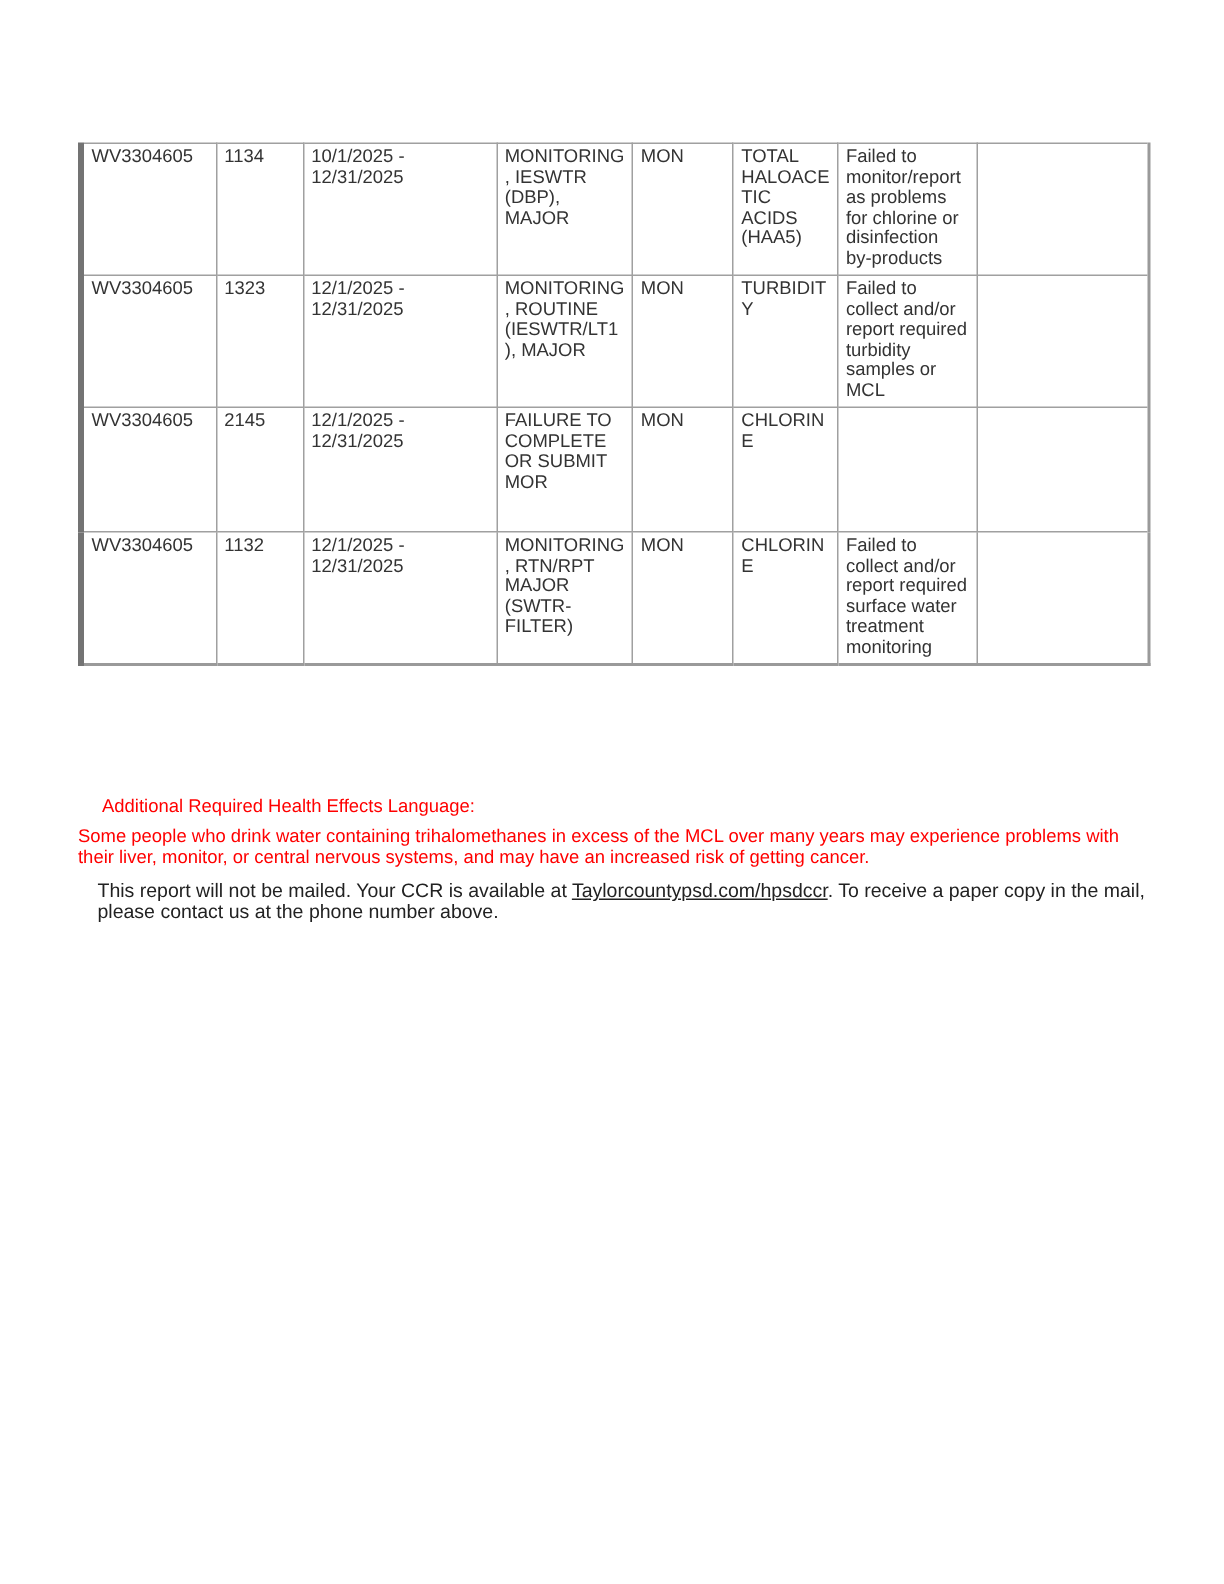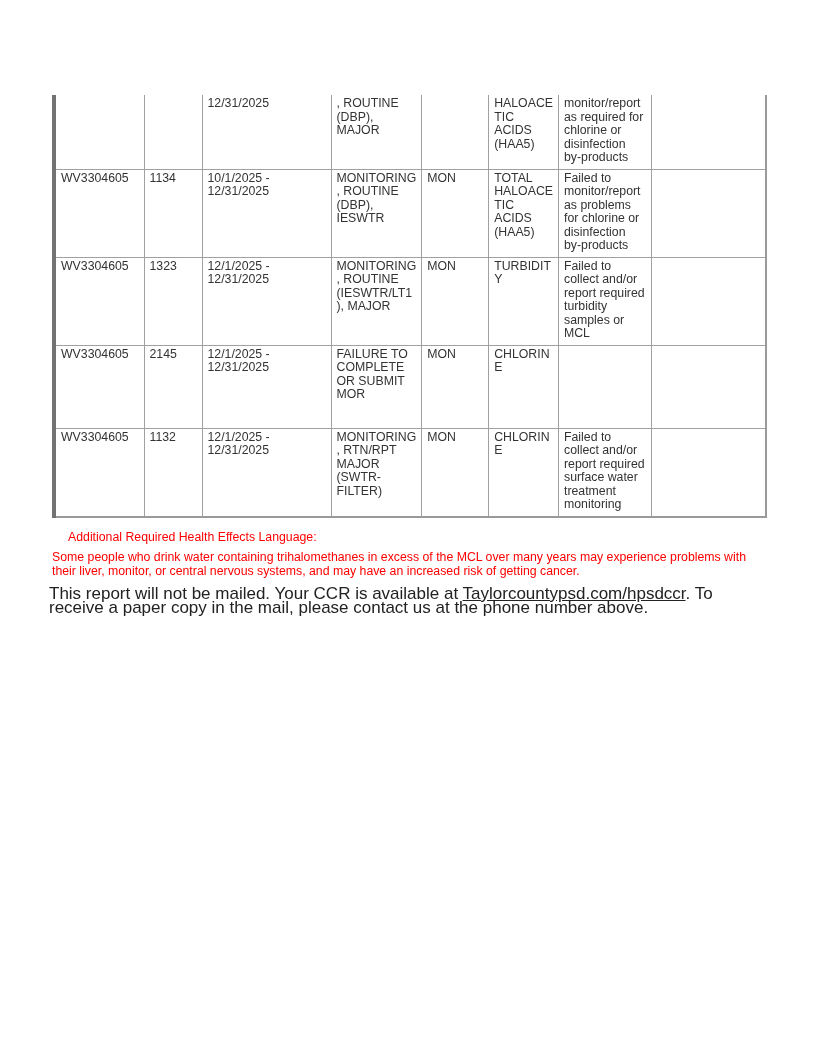--- a/index.html
+++ b/index.html
@@ -18,53 +18,43 @@
     table.viol tr.last td { border-bottom: 2px solid #9a9a9a; }
     table.viol td:first-child { border-left: 4px solid #737373; }
     table.viol td:last-child { border-right: 2px solid #9a9a9a; }
     tr.r0 { height: 64px; }
     tr.r1 { height: 80px; }
     tr.r2 { height: 88px; }
     tr.r3 { height: 83px; }
     tr.r4 { height: 84px; }
     .health-title { position: absolute; left: 68px; top: 530px; font-size: 12.3px; color: #ff0000; }
     .health-body { position: absolute; left: 52px; top: 551px; width: 720px; font-size: 12.3px; line-height: 13.5px; color: #ff0000; }
-    .notice { position: absolute; left: 49px; top: 587px; width: 720px; font-size: 17px; line-height: 13.5px; color: #222222; }
+    .notice { position: absolute; left: 65px; top: 587px; width: 720px; font-size: 13px; line-height: 13.5px; color: #222222; }
     .notice a { color: #222222; text-decoration: underline; }
   </style>
 </head>
 <body>
 
 <table class="viol">
   <colgroup>
     <col style="width:90px">
       <col style="width:58px">
       <col style="width:129px">
       <col style="width:87px">
     <col style="width:67px">
       <col style="width:69px">
       <col style="width:93px">
       <col style="width:115px">
   </colgroup>
   <tbody id="tbody">
-      <tr class="r0">
-        <td></td>
-        <td></td>
-        <td>12/31/2025</td>
-        <td>, ROUTINE (DBP), MAJOR</td>
-        <td></td>
-        <td>HALOACE TIC ACIDS (HAA5)</td>
-        <td>monitor/report as required for chlorine or disinfection by-products</td>
-        <td></td>
-      </tr>
       <tr class="r1">
         <td>WV3304605</td>
         <td>1134</td>
         <td>10/1/2025 - 12/31/2025</td>
-        <td>MONITORING , ROUTINE (DBP), IESWTR</td>
+        <td>MONITORING , IESWTR (DBP), MAJOR</td>
         <td>MON</td>
         <td>TOTAL HALOACE TIC ACIDS (HAA5)</td>
         <td>Failed to monitor/report as problems for chlorine or disinfection by-products</td>
         <td></td>
       </tr>
       <tr class="r2">
         <td>WV3304605</td>
         <td>1323</td>
         <td>12/1/2025 - 12/31/2025</td>
         <td>MONITORING , ROUTINE (IESWTR/LT1 ), MAJOR</td>

